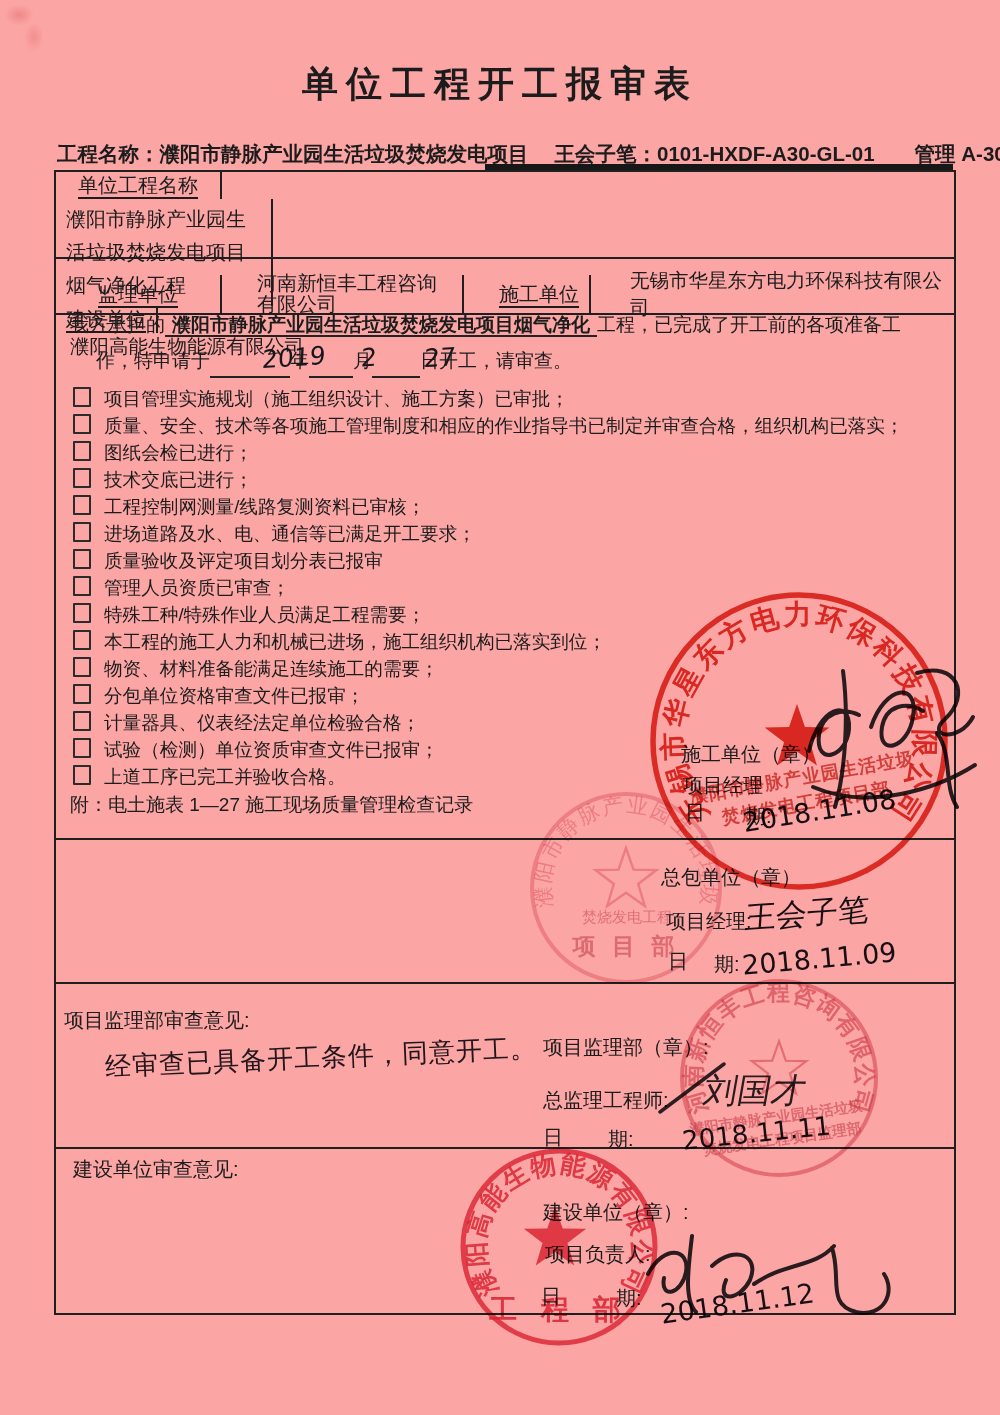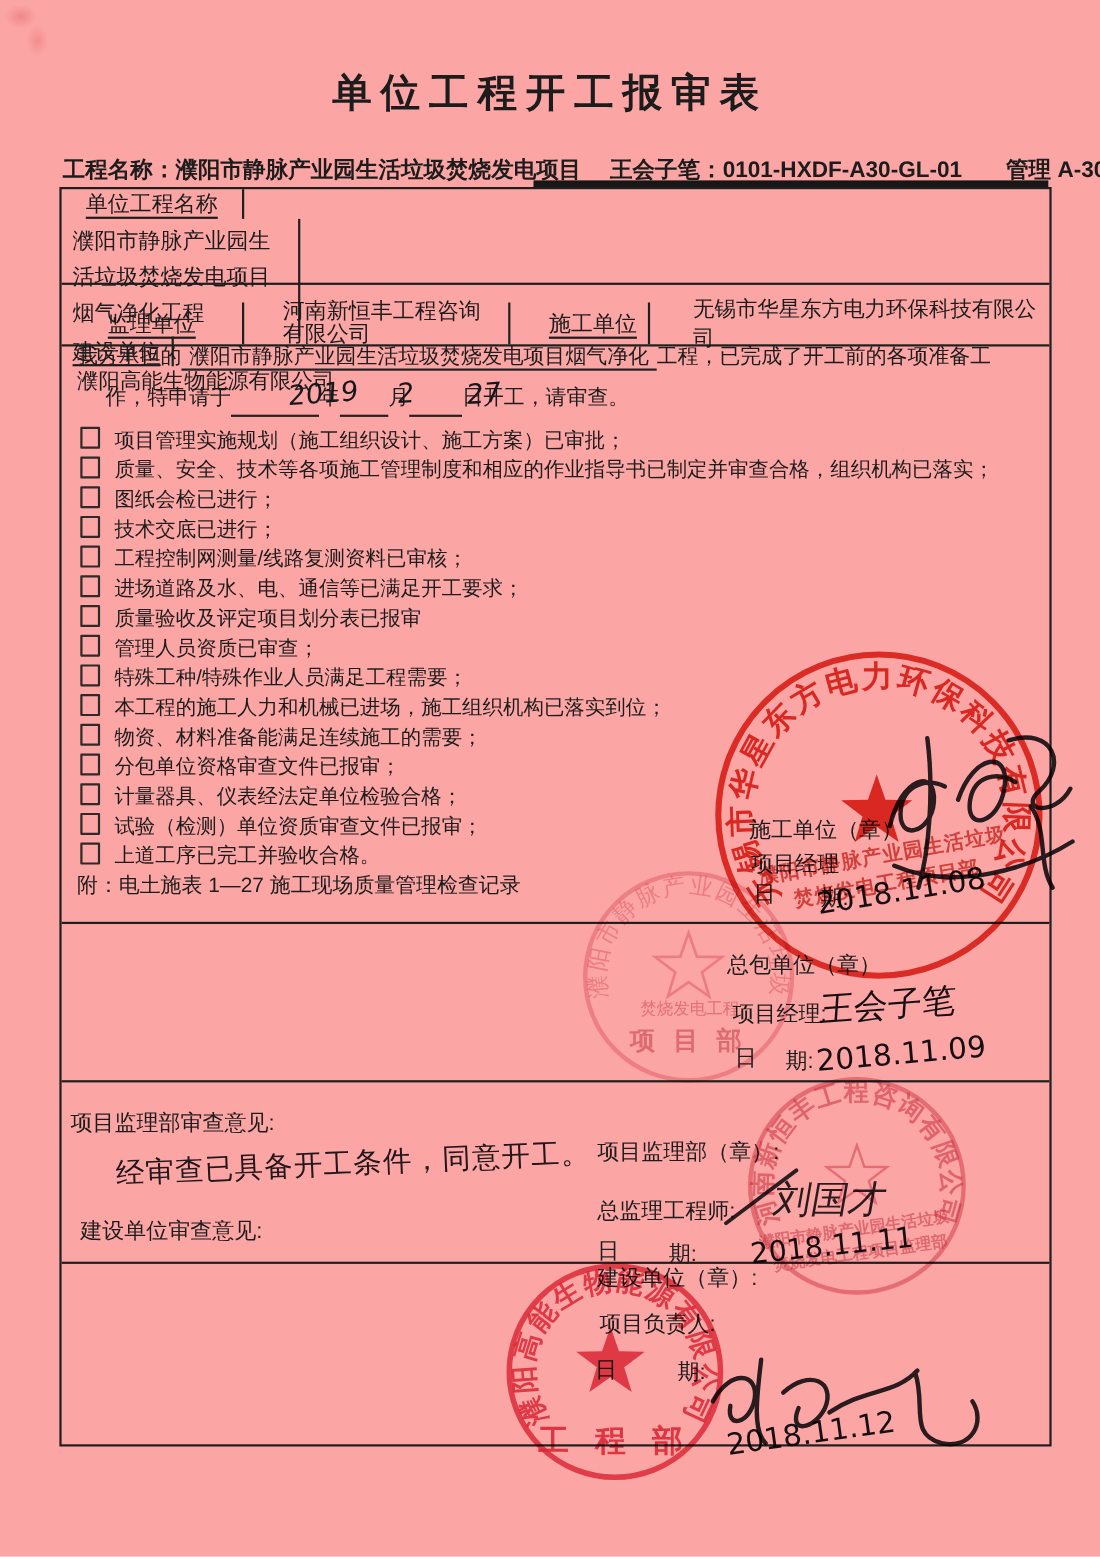--- a/index.html
+++ b/index.html
@@ -30,21 +30,21 @@
   .hwn{display:inline-block;font-family:"DejaVu Sans",sans-serif;font-size:25px;
        transform:rotate(-4deg) skewX(-7deg);color:#17171c;}
   ul.cklist{list-style:none;margin:3px 0 0 0;padding:0;}
   ul.cklist li{line-height:27px;font-size:18.6px;white-space:nowrap;}
   .cb{display:inline-block;width:14px;height:16px;border:2px solid #2b2b2b;border-radius:1px;
       margin:0 13px 0 3px;vertical-align:-2px;}
   .attach{font-size:19px;line-height:26px;margin-top:2px;}
   .lbl{position:absolute;font-size:20px;white-space:nowrap;}
   .grow{position:absolute;top:670px;left:0;width:100%;height:140px;border-bottom:2px solid #1f1f1f;}
   .suprow{position:absolute;top:812px;left:0;width:100%;height:163px;border-bottom:2px solid #1f1f1f;}
-  .conrow{position:absolute;top:919px;left:0;width:100%;height:164px;}
+  .conrow{position:absolute;top:970px;left:0;width:100%;height:164px;}
   .stamp,.sig{position:absolute;pointer-events:none;mix-blend-mode:multiply;}
   .hw{position:absolute;font-family:"DejaVu Sans",sans-serif;color:#17171c;
       mix-blend-mode:multiply;white-space:nowrap;}
   .hwdate{font-size:27px;}
   .hwname{font-size:31px;transform:rotate(-4deg) skewX(-8deg);}
   .hwcomment{font-size:26px;transform:rotate(-2.5deg);letter-spacing:1px;color:#23232a;}
   .footer{position:absolute;top:1330px;left:95px;width:862px;font-size:19.5px;line-height:27px;}
   .smudge{position:absolute;pointer-events:none;}
   .s1{left:4px;top:4px;width:30px;height:22px;background:radial-gradient(rgba(205,60,60,.28),transparent 70%);}
   .s2{left:24px;top:22px;width:20px;height:30px;background:radial-gradient(rgba(205,60,60,.22),transparent 70%);}
@@ -83,21 +83,21 @@
           <span class="ul">监理单位</span>
         </div>
       <div class="cell c2" style="line-height:21px;">河南新恒丰工程咨询有限公司</div>
       <div class="cell c3">
           <span class="ul">施工单位</span>
         </div>
       <div class="cell c4">无锡市华星东方电力环保科技有限公司</div>
     </div>
 
     <div class="bodycell">
-      <p><span>我方承担的</span><span class="uline" style="padding:0 7px;">濮阳市静脉产业园生活垃圾焚烧发电项目烟气净化</span><span>工程，已完成了开工前的各项准备工</span></p>
+      <p><span>我方承担的</span><span class="uline" style="padding:0 7px;font-weight:bold;">濮阳市静脉产业园生活垃圾焚烧发电项目烟气净化</span><span>工程，已完成了开工前的各项准备工</span></p>
       <p class="indent" style="margin-bottom:7px;"><span>作，特申请于</span><span class="fill fy"><span class="hwn">2019</span></span><span>年</span><span class="fill fm"><span class="hwn">2</span></span><span>月</span><span class="fill fd"><span class="hwn">27</span></span><span>日开工，请审查。</span></p>
       <ul class="cklist">
           <li><span class="cb"></span><span>项目管理实施规划（施工组织设计、施工方案）已审批；</span></li>
           <li><span class="cb"></span><span>质量、安全、技术等各项施工管理制度和相应的作业指导书已制定并审查合格，组织机构已落实；</span></li>
           <li><span class="cb"></span><span>图纸会检已进行；</span></li>
           <li><span class="cb"></span><span>技术交底已进行；</span></li>
           <li><span class="cb"></span><span>工程控制网测量/线路复测资料已审核；</span></li>
           <li><span class="cb"></span><span>进场道路及水、电、通信等已满足开工要求；</span></li>
           <li><span class="cb"></span><span>质量验收及评定项目划分表已报审</span></li>
           <li><span class="cb"></span><span>管理人员资质已审查；</span></li>

